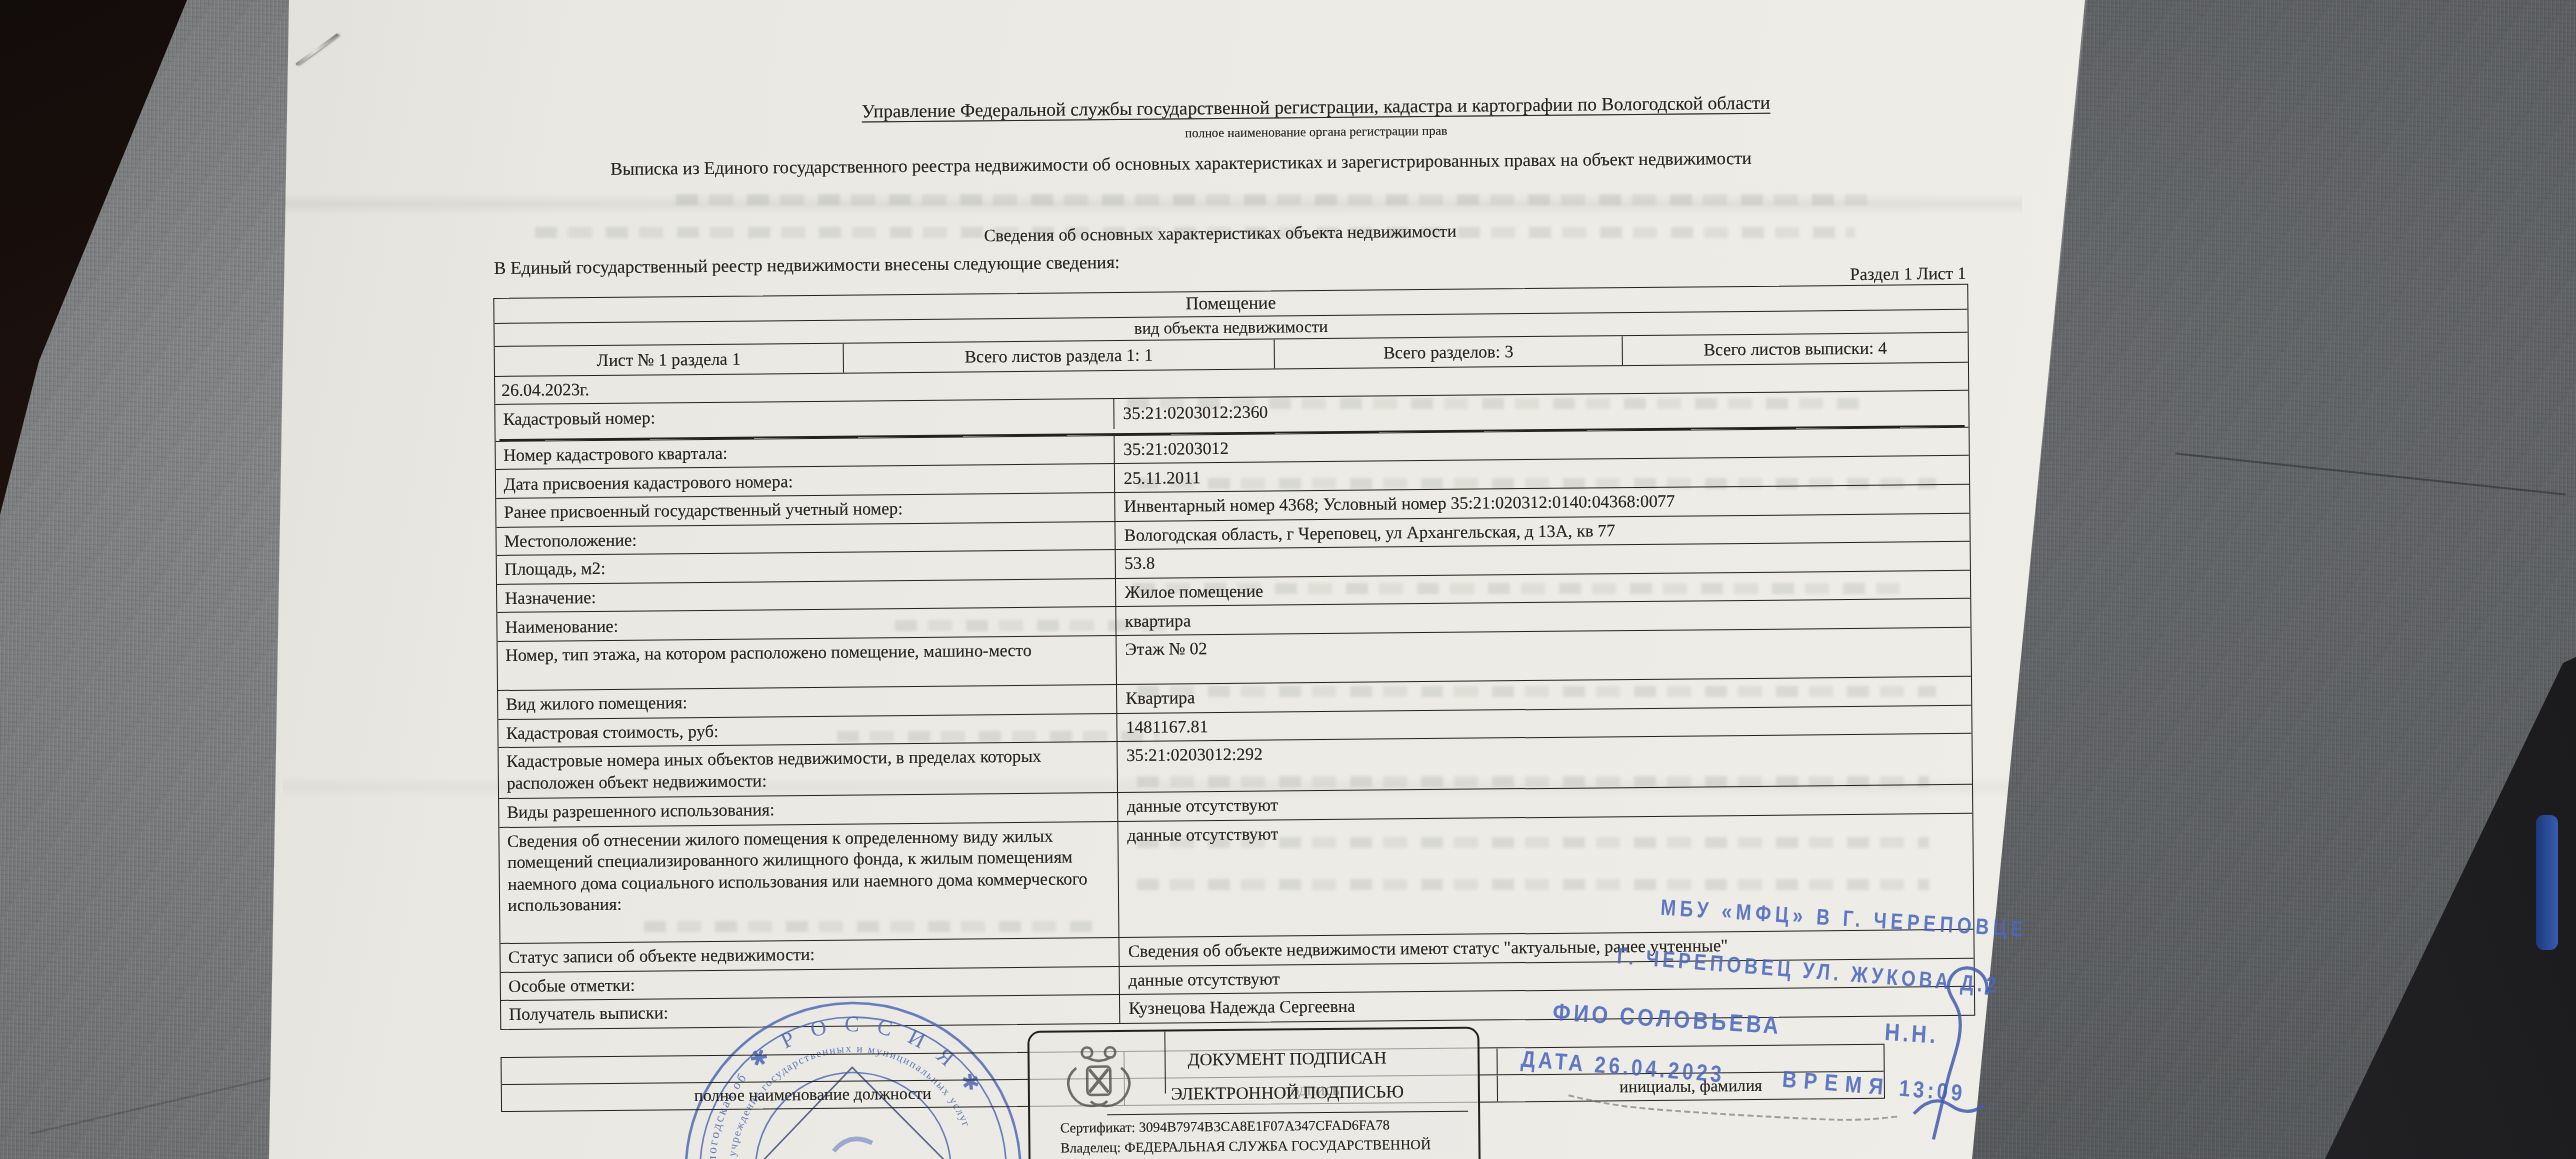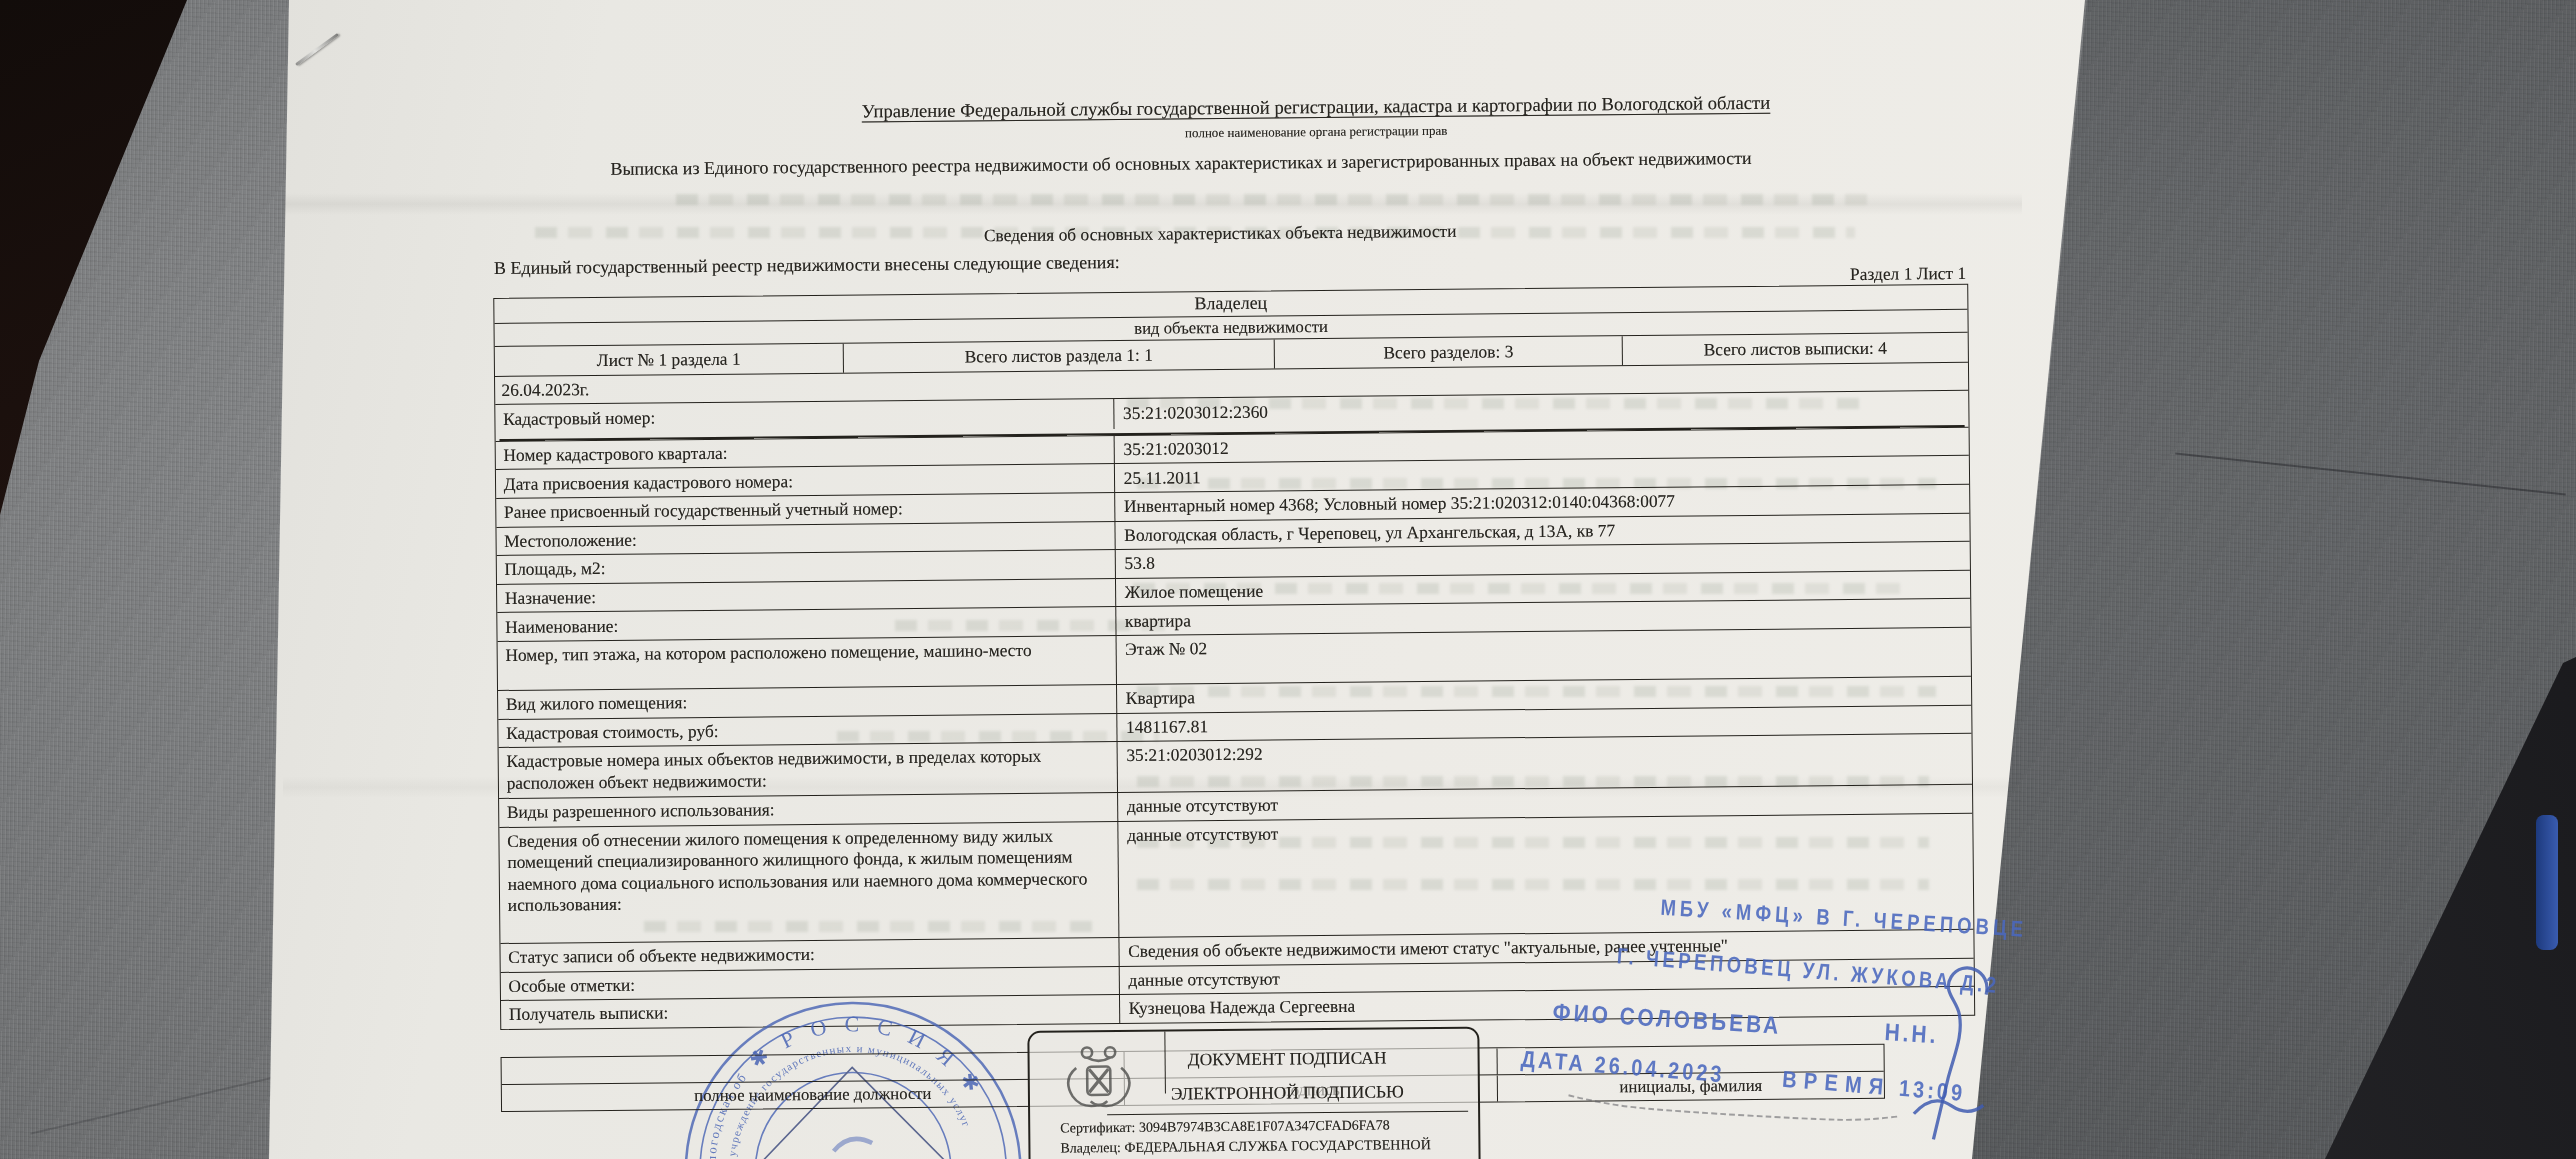--- a/index.html
+++ b/index.html
@@ -132,21 +132,21 @@
 
   <div class="org-title txt">Управление Федеральной службы государственной регистрации, кадастра и картографии по Вологодской области</div>
   <div class="org-subtitle txt">полное наименование органа регистрации прав</div>
   <div class="doc-title txt">Выписка из Единого государственного реестра недвижимости об основных характеристиках и зарегистрированных правах на объект недвижимости</div>
   <div class="section-heading txt">Сведения об основных характеристиках объекта недвижимости</div>
   <div class="intro-line txt">В Единый государственный реестр недвижимости внесены следующие сведения:</div>
   <div class="section-page txt">Раздел 1 Лист 1</div>
 
   <div class="mtable">
     <div class="mrow center type-row">
-        <span class="txt">Владелец</span>
+        <span class="txt">Помещение</span>
       </div>
     <div class="mrow center caption-row">
         <span class="txt">вид объекта недвижимости</span>
       </div>
     <div class="mrow" style="min-height:26px">
       <div class="c4 txt" style="width:23.6%">Лист № 1 раздела 1</div>
       <div class="c4 txt" style="width:29.3%">Всего листов раздела 1: 1</div>
       <div class="c4 txt" style="width:23.6%">Всего разделов: 3</div>
       <div class="c4 txt" style="width:23.5%">Всего листов выписки: 4</div>
     </div>

